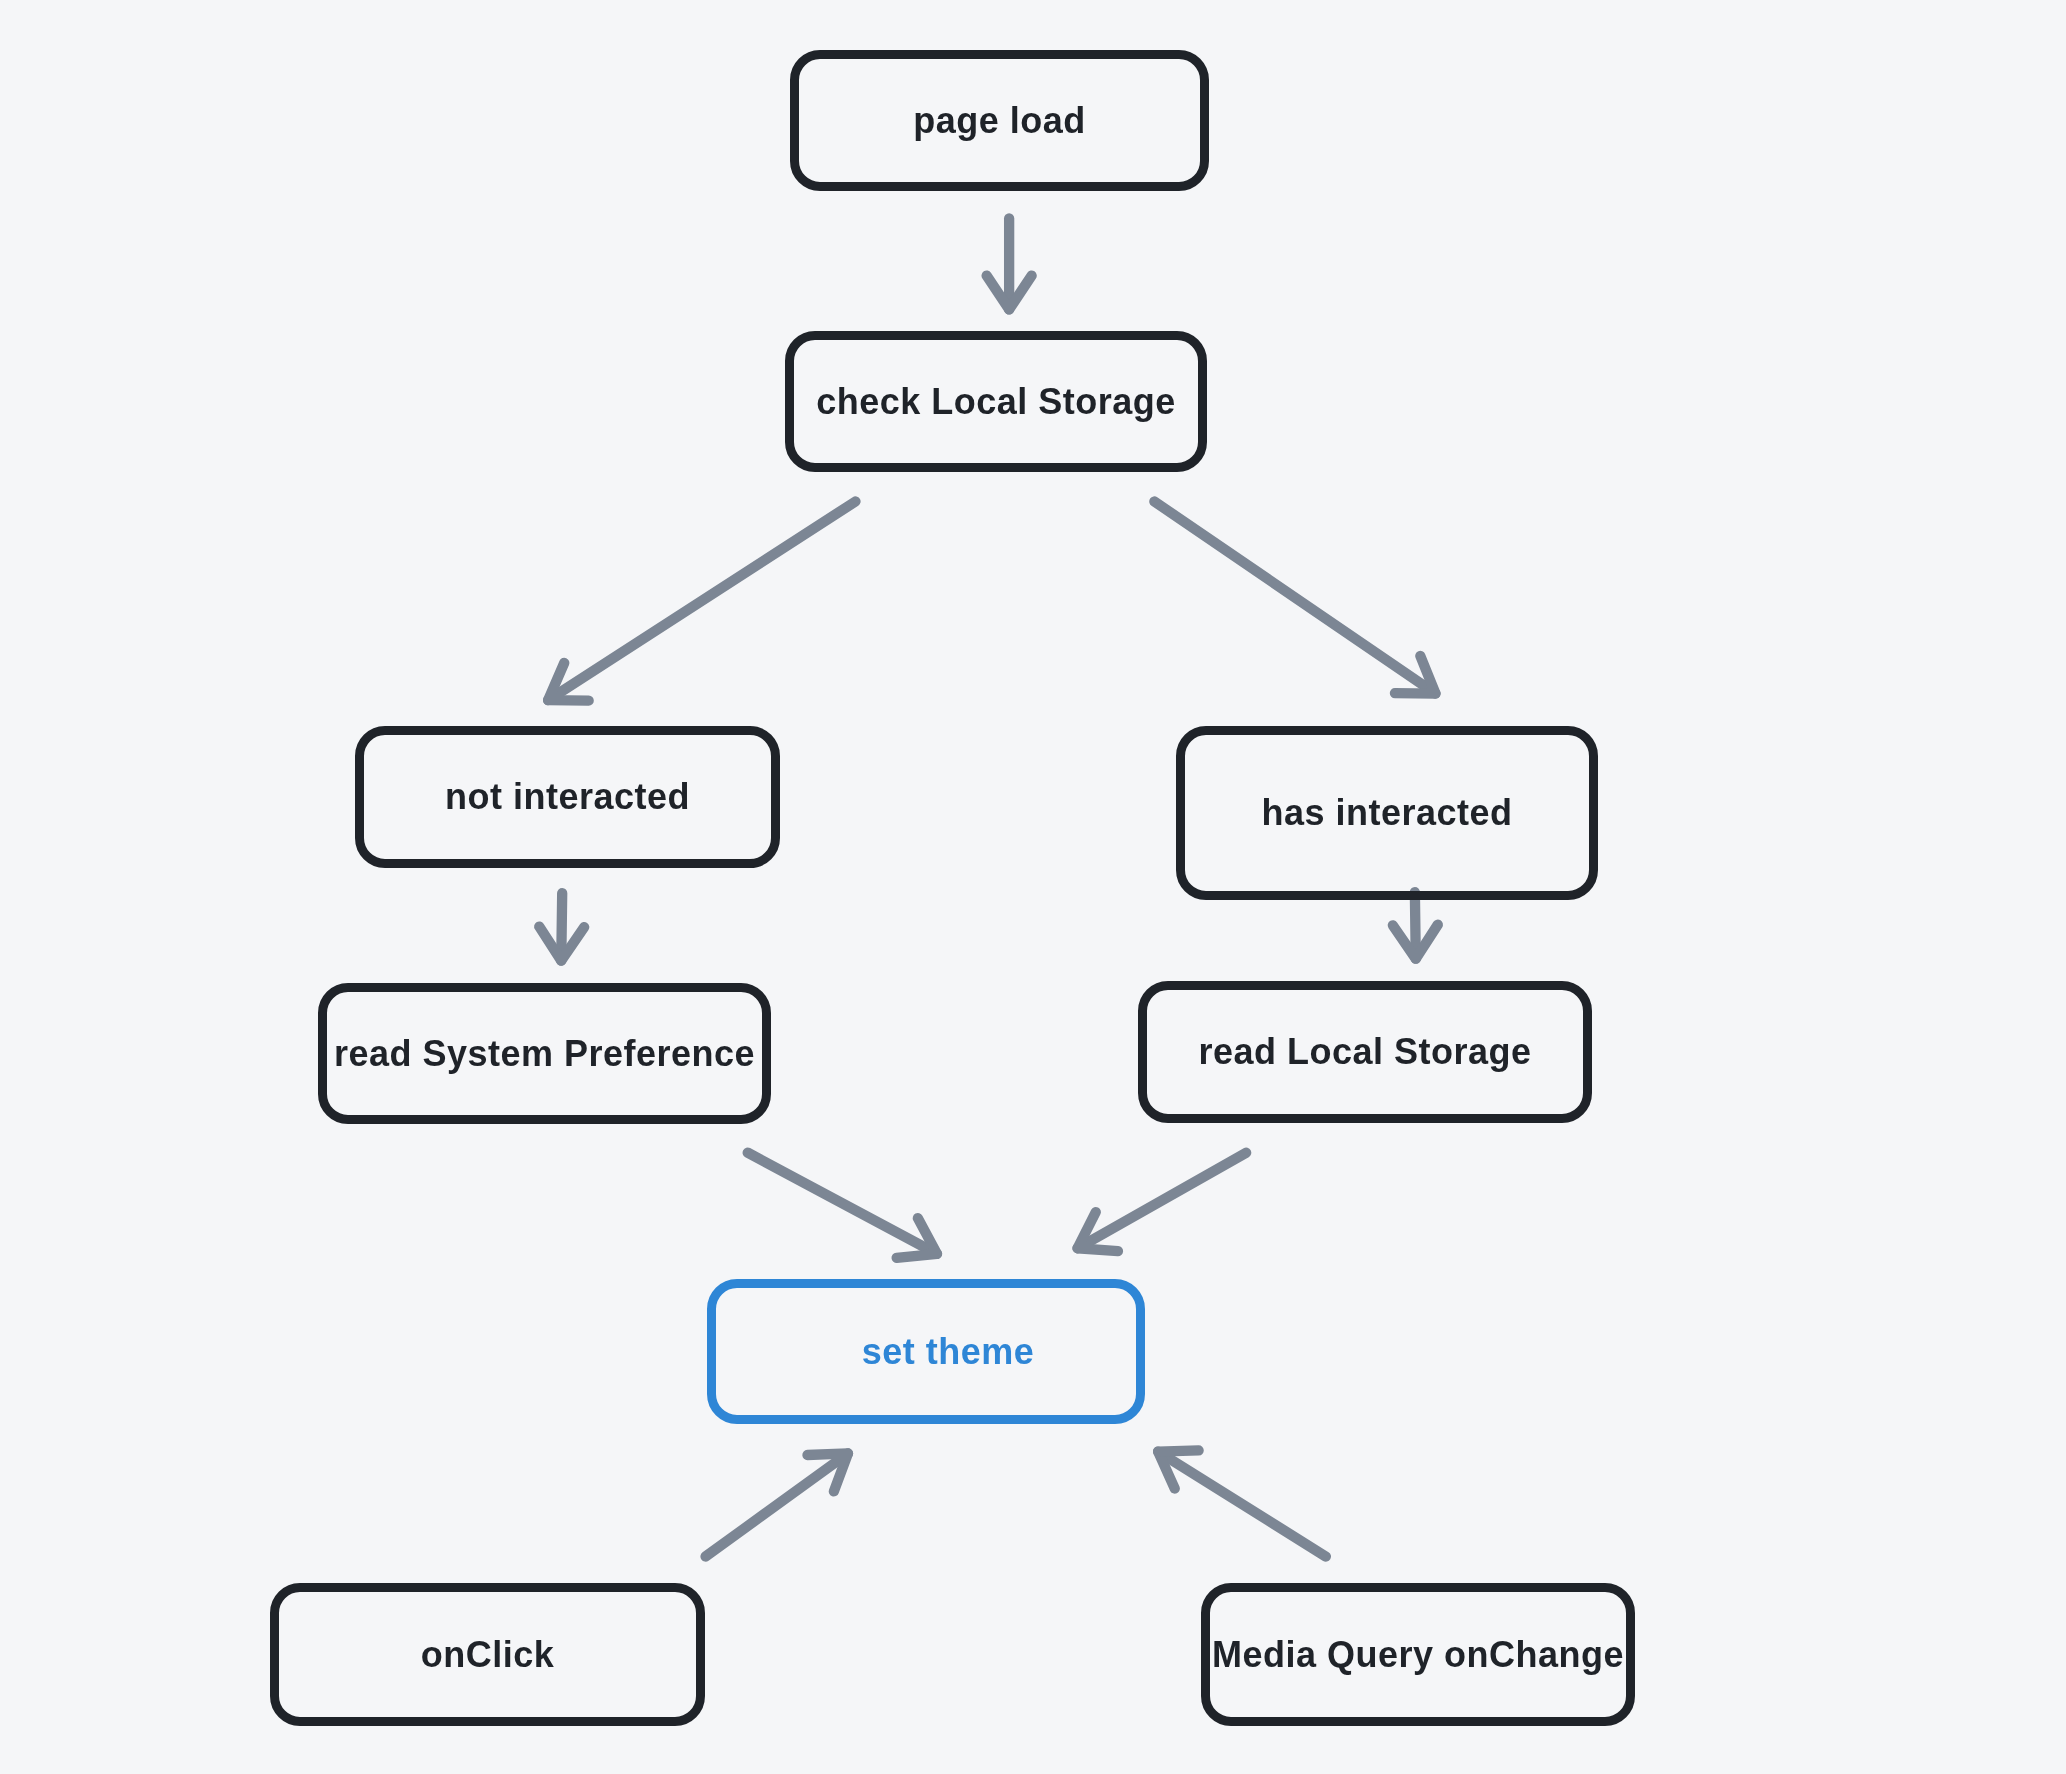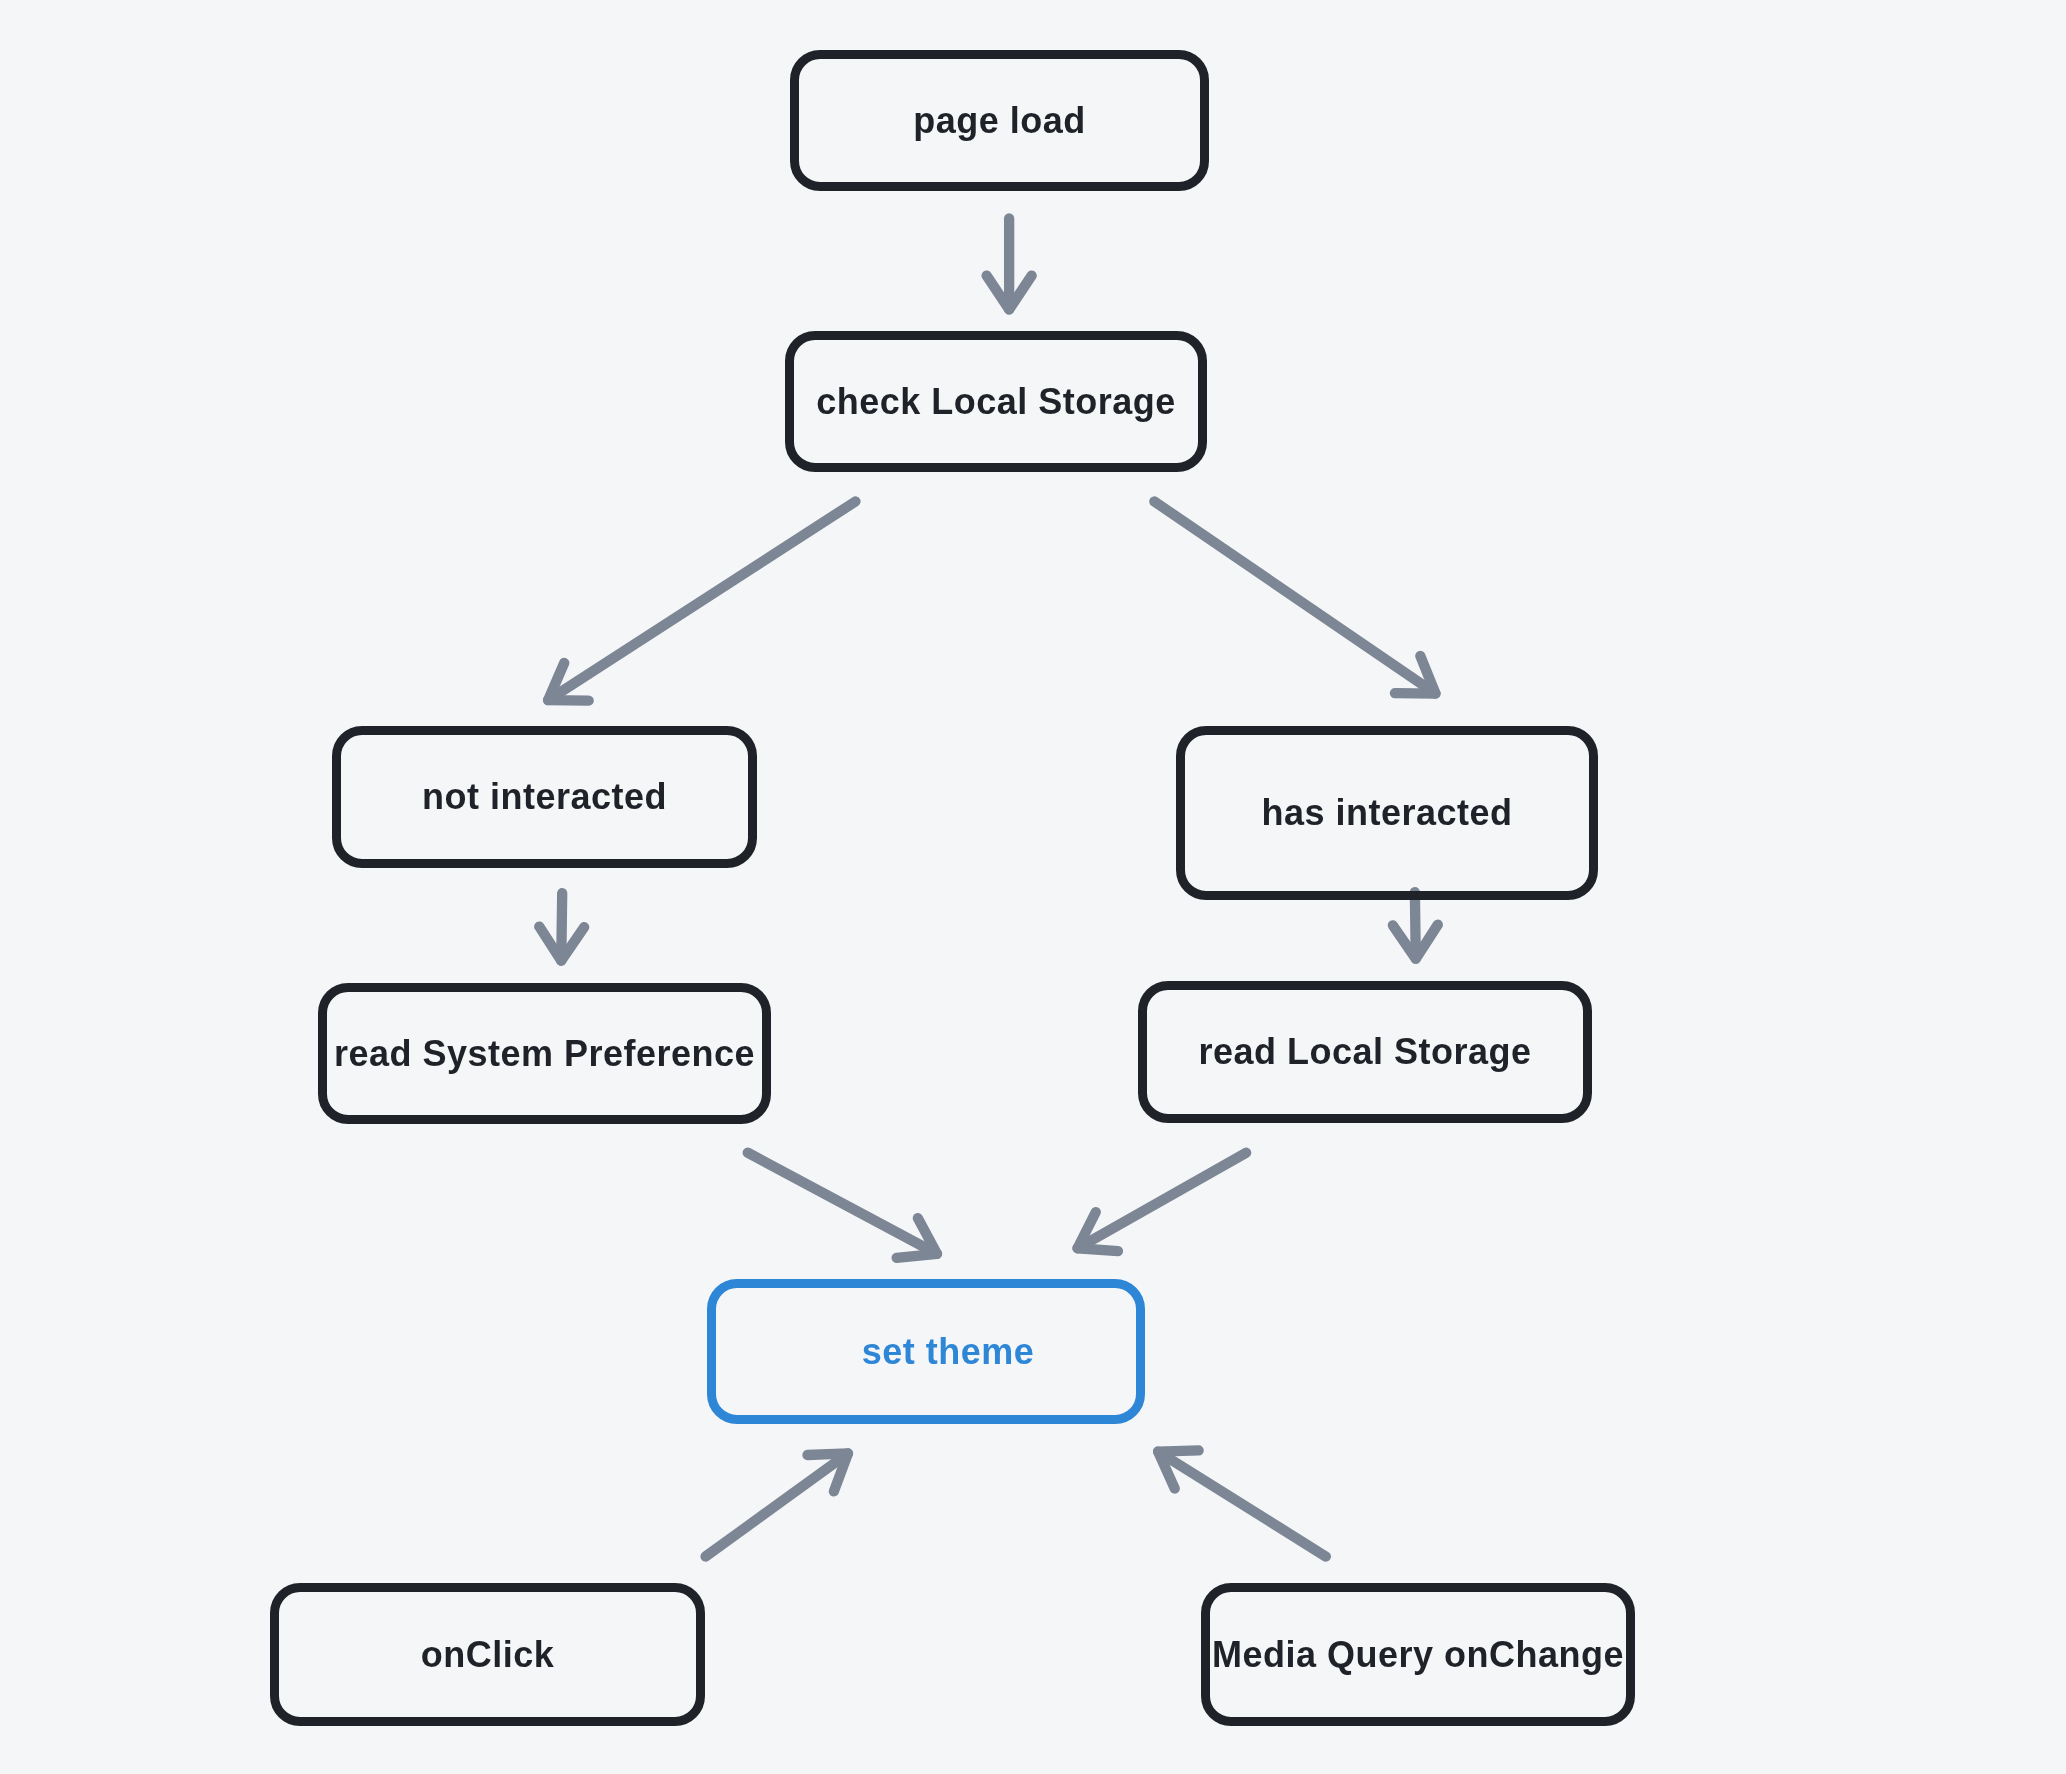--- a/index.html
+++ b/index.html
@@ -31,21 +31,21 @@
   .node .label{
     font-size:36px;font-weight:700;letter-spacing:0.5px;
     color:var(--node-stroke);
     white-space:nowrap;
   }
   .node.accent{border-color:var(--accent);padding-left:44px;}
   .node.accent .label{color:var(--accent);}
   
   .n-page-load            {left:790px;  top:50px;   width:419px; height:141px;}
   .n-check-local-storage  {left:785px;  top:331px;  width:422px; height:141px;}
-  .n-not-interacted       {left:332px;  top:726px;  width:425px; height:142px;}
+  .n-not-interacted       {left:355px;  top:726px;  width:425px; height:142px;}
   .n-has-interacted       {left:1176px; top:726px;  width:422px; height:174px;}
   .n-read-system-pref     {left:278px;  top:983px; width:453px; height:141px;margin-left:40px;}
   .n-read-local-storage   {left:1138px; top:981px; width:454px; height:142px;}
   .n-set-theme            {left:707px;  top:1279px; width:438px; height:145px;}
   .n-onclick              {left:270px;  top:1583px; width:435px; height:143px;}
   .n-media-query-onchange {left:1190px; top:1583px; width:434px; height:143px;margin-left:11px;}
 </style>
 </head>
 <body>
 

